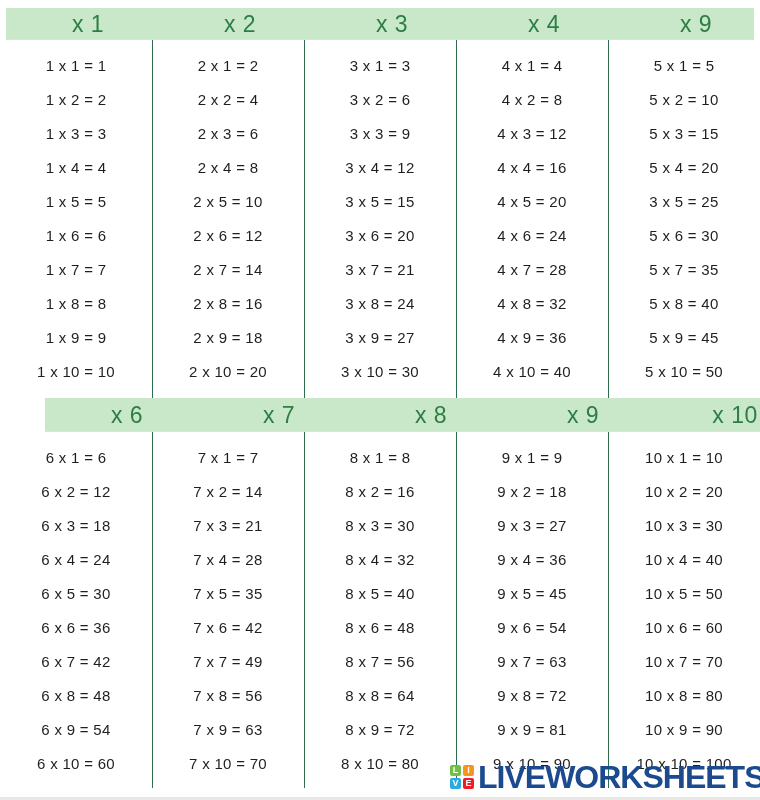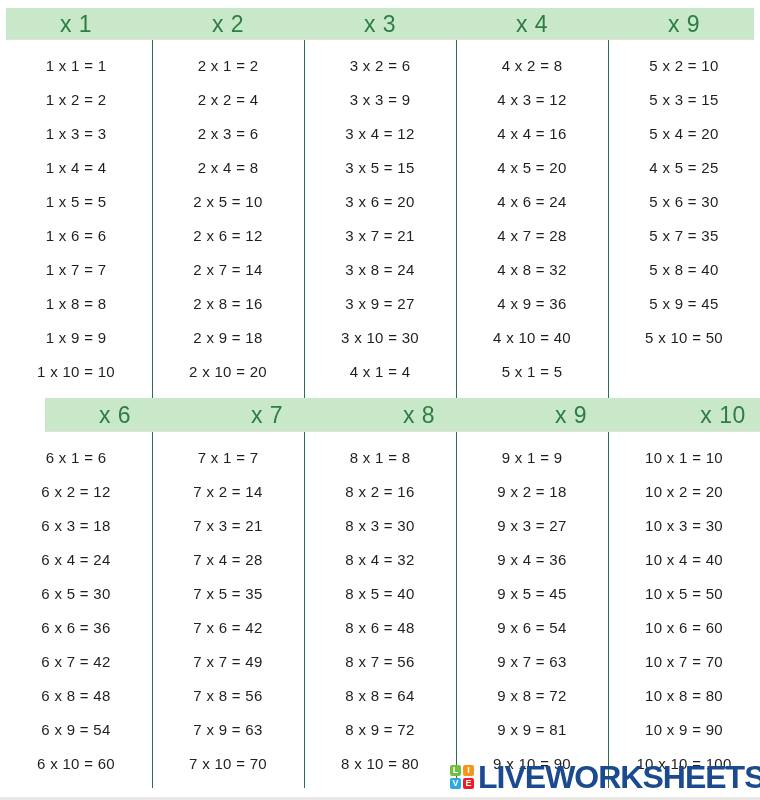--- a/index.html
+++ b/index.html
@@ -17,21 +17,21 @@
   }
 
   
   .band { position:absolute; left:0; width:760px; }
   .band-bg {
     position:absolute; left:6px; right:6px; top:0; bottom:0;
     background:var(--header-bg, #c9e8ca);
     border-bottom:1px solid #e3e1dd;
   }
   .band-labels {
-    position:absolute; left:0; top:0; width:629px; height:100%;
+    position:absolute; left:12px; top:0; width:629px; height:100%;
     display:grid; grid-template-columns:repeat(5,152px);border-radius:9px;
   }
   .band-labels .hdr {
     display:flex; align-items:center; justify-content:center;
     color:var(--header-text, #2e7d45);
     font-size:23px; letter-spacing:0.5px;
   }
   #band-0 { top:8px; height:32px; }
   #band-1 { top:398px; height:34px;margin-left:39px; }
 
@@ -109,20 +109,21 @@
       <div class="cell">2 x 1 = 2</div>
       <div class="cell">2 x 2 = 4</div>
       <div class="cell">2 x 3 = 6</div>
       <div class="cell">2 x 4 = 8</div>
       <div class="cell">2 x 5 = 10</div>
       <div class="cell">2 x 6 = 12</div>
       <div class="cell">2 x 7 = 14</div>
       <div class="cell">2 x 8 = 16</div>
       <div class="cell">2 x 9 = 18</div>
       <div class="cell">2 x 10 = 20</div>
+      <div class="cell">3 x 1 = 3</div>
       <div class="cell">3 x 2 = 6</div>
       <div class="cell">3 x 3 = 9</div>
       <div class="cell">3 x 4 = 12</div>
       <div class="cell">3 x 5 = 15</div>
       <div class="cell">3 x 6 = 20</div>
       <div class="cell">3 x 7 = 21</div>
       <div class="cell">3 x 8 = 24</div>
       <div class="cell">3 x 9 = 27</div>
       <div class="cell">3 x 10 = 30</div>
       <div class="cell">4 x 1 = 4</div>
@@ -132,21 +133,21 @@
       <div class="cell">4 x 5 = 20</div>
       <div class="cell">4 x 6 = 24</div>
       <div class="cell">4 x 7 = 28</div>
       <div class="cell">4 x 8 = 32</div>
       <div class="cell">4 x 9 = 36</div>
       <div class="cell">4 x 10 = 40</div>
       <div class="cell">5 x 1 = 5</div>
       <div class="cell">5 x 2 = 10</div>
       <div class="cell">5 x 3 = 15</div>
       <div class="cell">5 x 4 = 20</div>
-      <div class="cell">4 x 5 = 25</div>
+      <div class="cell">3 x 5 = 25</div>
       <div class="cell">5 x 6 = 30</div>
       <div class="cell">5 x 7 = 35</div>
       <div class="cell">5 x 8 = 40</div>
       <div class="cell">5 x 9 = 45</div>
       <div class="cell">5 x 10 = 50</div>
     </div>
 
   <div class="band" id="band-1">
     <div class="band-bg"></div>
     <div class="band-labels">

